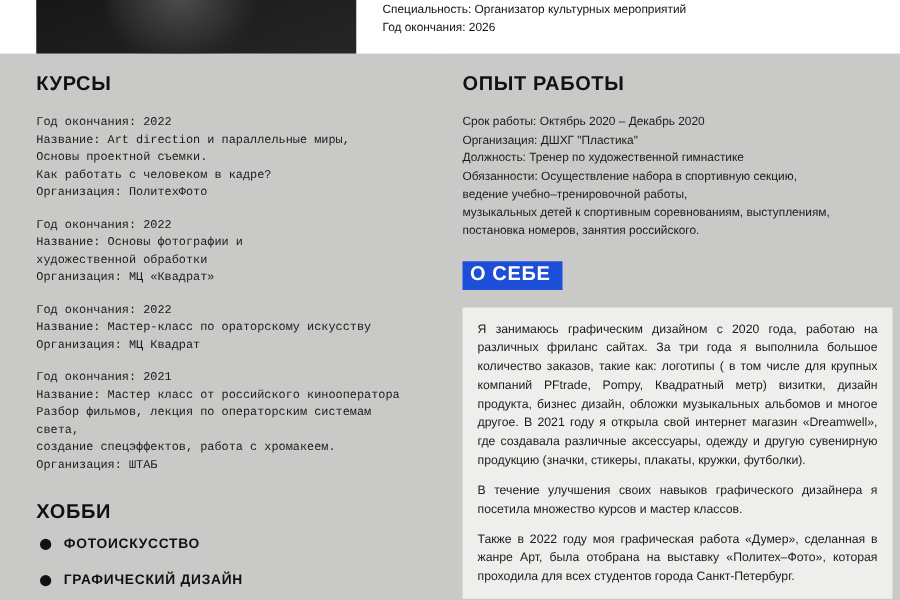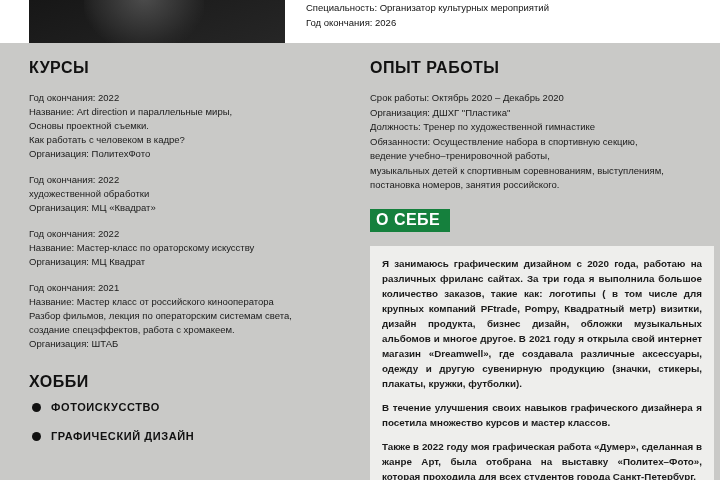--- a/index.html
+++ b/index.html
@@ -50,30 +50,31 @@
     width: 372px; height: 471px;
     background: #c9c9c7;
   }
   h2.section {
     font-size: 16px;
     font-weight: bold;
     letter-spacing: .5px;
     color: #111;
   }
   h2.inverse {
-    background: #15803d;
+    background: #1d4ed8;
     color: #ffffff;
     display: inline-block;
     padding: 2px 10px 3px 6px;
   }
   .entry {
     font-size: 9.5px;
     line-height: 14px;
     color: #1a1a1a;
     margin-bottom: 12px;
+    font-family: Liberation Mono, monospace;
   }
   .entry div { white-space: pre-wrap; }
   .hobby-list { list-style: none; margin-top: 10px; }
   .hobby-list li {
     position: relative;
     font-size: 11px;
     font-weight: bold;
     letter-spacing: .6px;
     color: #111;
     padding-left: 22px;
@@ -92,21 +93,21 @@
     color: #1a1a1a;
   }
   .about-box {
     background: #eeeeec;
     padding: 10px 12px 10px 12px;
     font-size: 9.8px;
     line-height: 15px;
     color: #1a1a1a;
     text-align: justify;
   }
-  .about-box p { margin-bottom: 9px; font-weight: bold; }
+  .about-box p { margin-bottom: 9px; }
   .about-box p:last-child { margin-bottom: 0; }
 </style>
 </head>
 <body>
 
 <div class="page">
 
   <div class="top-band"></div>
   <div class="photo"></div>
 
@@ -124,20 +125,21 @@
       <div class="entry">
         <div>Год окончания: 2022</div>
         <div>Название: Art direction и параллельные миры,</div>
         <div>Основы проектной съемки.</div>
         <div>Как работать с человеком в кадре?</div>
         <div>Организация: ПолитехФото</div>
       </div>
 
       <div class="entry">
         <div>Год окончания: 2022</div>
+        <div>Название: Основы фотографии и</div>
         <div>художественной обработки</div>
         <div>Организация: МЦ «Квадрат»</div>
       </div>
 
       <div class="entry">
         <div>Год окончания: 2022</div>
         <div>Название: Мастер-класс по ораторскому искусству</div>
         <div>Организация: МЦ Квадрат</div>
       </div>
 

